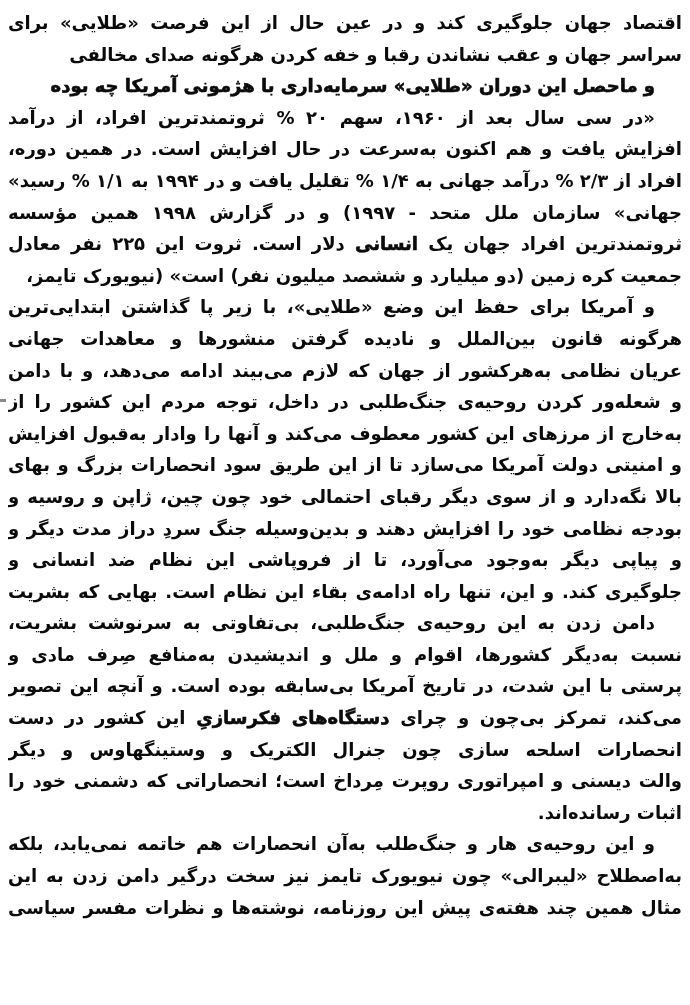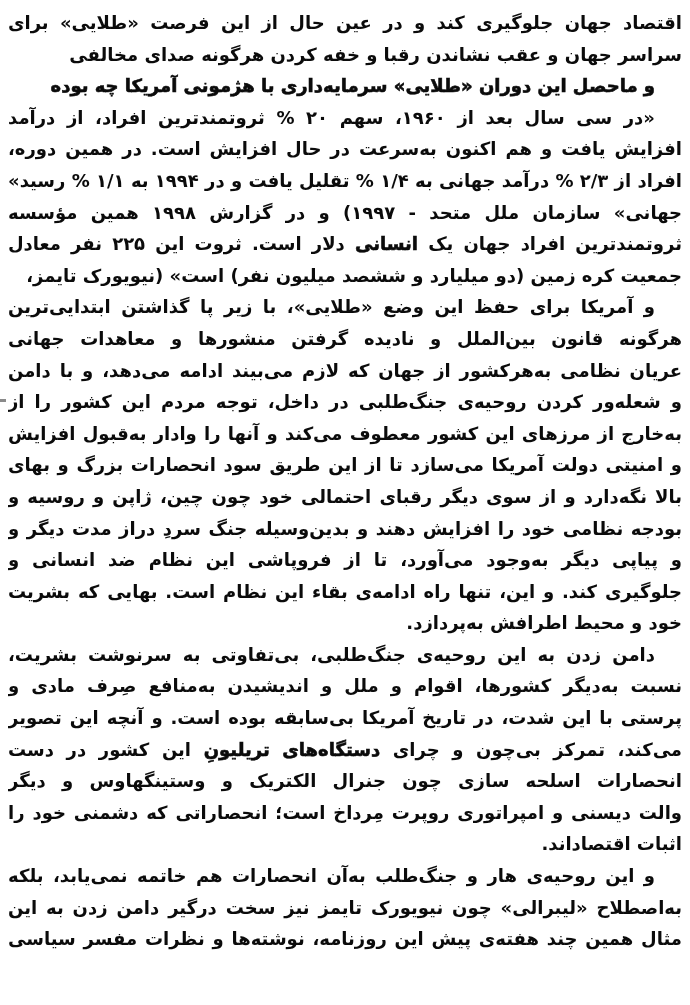--- a/index.html
+++ b/index.html
@@ -73,26 +73,25 @@
       <div class="line indent">و آمریکا برای حفظ این وضع «طلایی»، با زیر پا گذاشتن ابتدایی‌ترین اصول انسانی و نقض</div>
       <div class="line">هرگونه قانون بین‌الملل و نادیده گرفتن منشورها و معاهدات جهانی به‌تهدیدهای بی‌پروا و تجاوز</div>
       <div class="line">عریان نظامی به‌هرکشور از جهان که لازم می‌بیند ادامه می‌دهد، و با دامن زدن به تشنج اوضاع جهان</div>
       <div class="line">و شعله‌ور کردن روحیه‌ی جنگ‌طلبی در داخل، توجه مردم این کشور را از مشکلات عظیم داخلی</div>
       <div class="line">به‌خارج از مرزهای این کشور معطوف می‌کند و آنها را وادار به‌قبول افزایش تصاعدیِ بودجه‌ی نظامی</div>
       <div class="line">و امنیتی دولت آمریکا می‌سازد تا از این طریق سود انحصارات بزرگ و بهای سهام آنها را در سطحی</div>
       <div class="line">بالا نگه‌دارد و از سوی دیگر رقبای احتمالی خود چون چین، ژاپن و روسیه و آلمان را ناچار می‌کند</div>
       <div class="line">بودجه نظامی خود را افزایش دهند و بدین‌وسیله جنگ سردِ دراز مدت دیگر و جنگ‌های گرم متعدد</div>
       <div class="line">و پیاپی دیگر به‌وجود می‌آورد، تا از فروپاشی این نظام ضد انسانی و انسان‌کش بدین‌وسیله</div>
       <div class="line">جلوگیری کند. و این، تنها راه ادامه‌ی بقاء این نظام است. بهایی که بشریت باید با نابودی تدریجی</div>
-      <div class="line end">خود و محیط اطرافش به‌پردازد.</div>
       <div class="line indent">دامن زدن به این روحیه‌ی جنگ‌طلبی، بی‌تفاوتی به سرنوشت بشریت، حس برتری جویی</div>
       <div class="line">نسبت به‌دیگر کشورها، اقوام و ملل و اندیشیدن به‌منافع صِرف مادی و فرهنگ مصرفی و تجمل</div>
       <div class="line">پرستی با این شدت، در تاریخ آمریکا بی‌سابقه بوده است. و آنچه این تصویر را رُعب‌انگیزتر</div>
-      <div class="line">می‌کند، تمرکز بی‌چون و چرای <b>دستگاه‌های تریلیونِ</b> این کشور در دست معدودی از عظیم‌ترین</div>
+      <div class="line">می‌کند، تمرکز بی‌چون و چرای <b>دستگاه‌های فکرسازیِ</b> این کشور در دست معدودی از عظیم‌ترین</div>
       <div class="line">انحصارات اسلحه سازی چون جنرال الکتریک و وستینگهاوس و دیگر انحصارات چون تایم - وارنر،</div>
       <div class="line">والت دیسنی و امپراتوری روپرت مِرداخ است؛ انحصاراتی که دشمنی خود را با انسان و انسانیت به</div>
-      <div class="line end">اثبات اقتصاد‌اند.</div>
+      <div class="line end">اثبات رسانده‌اند.</div>
       <div class="line indent">و این روحیه‌ی هار و جنگ‌طلب به‌آن انحصارات هم خاتمه نمی‌یابد، بلکه مؤسسات</div>
       <div class="line">به‌اصطلاح «لیبرالی» چون نیویورک تایمز نیز سخت درگیر دامن زدن به این روحیه هستند. به‌طور</div>
       <div class="line">مثال همین چند هفته‌ی پیش این روزنامه، نوشته‌ها و نظرات مفسر سیاسی خود توماس فریدمن</div>
     </div>
   <div class="margin-artifact"></div>
 </div>
 
 </body></html>

